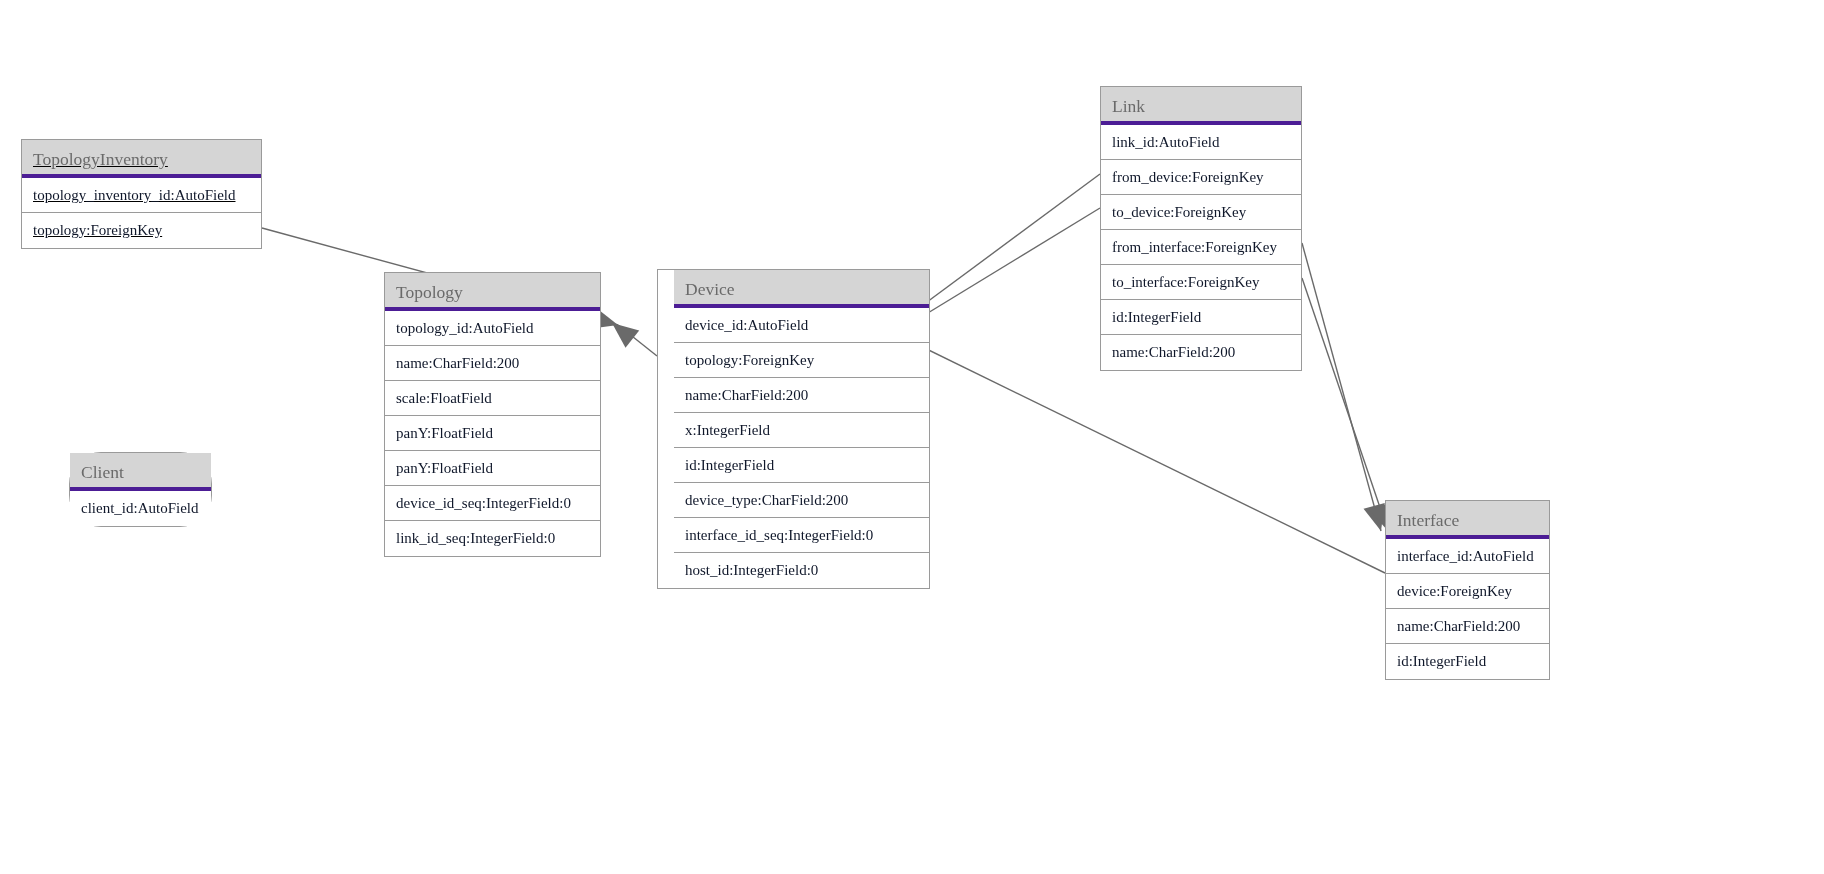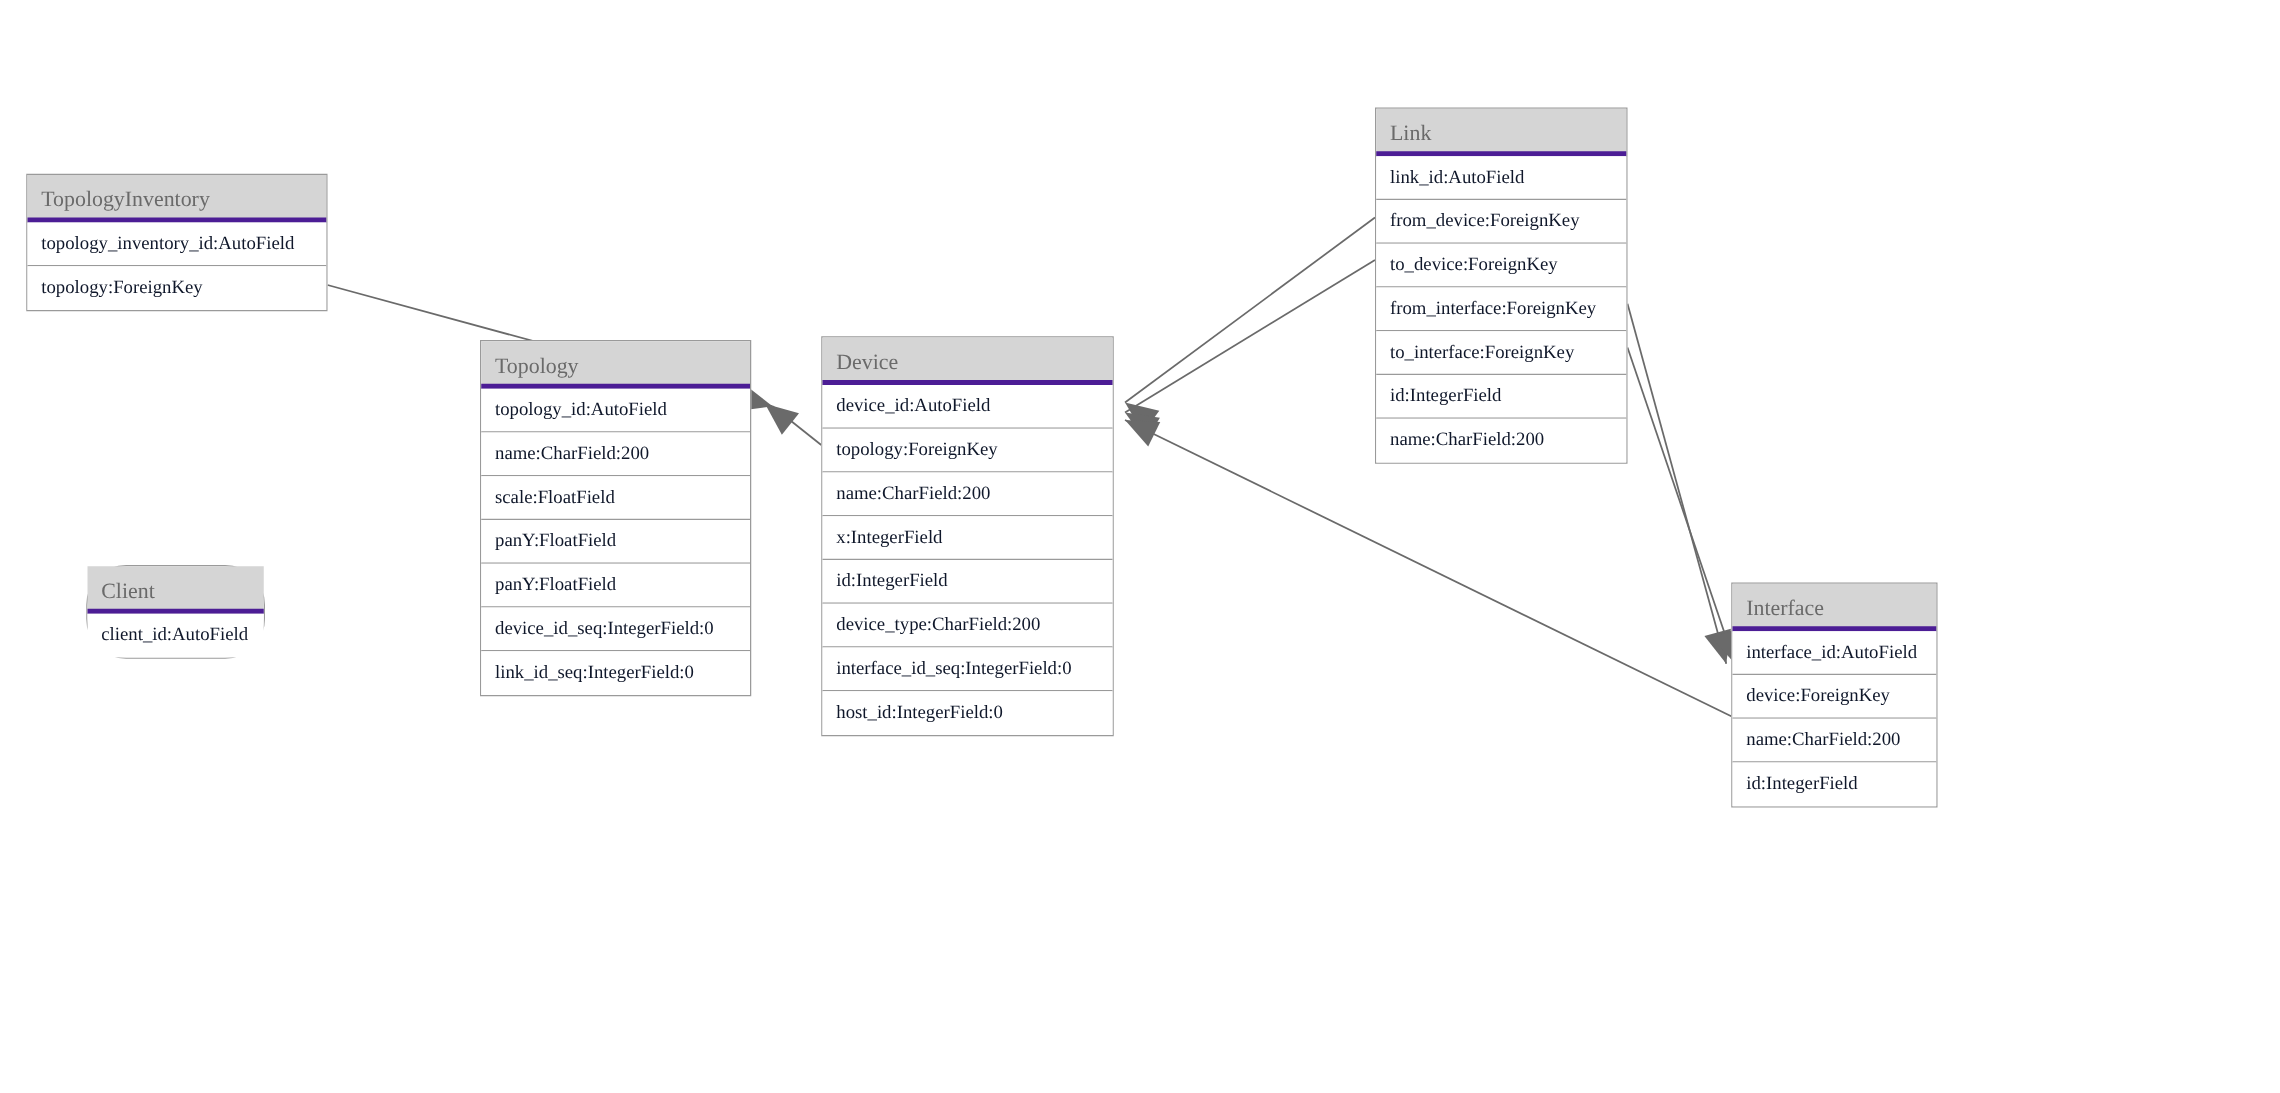--- a/index.html
+++ b/index.html
@@ -78,61 +78,61 @@
         <path d="M 1385,573 L 900,336" stroke="#6a6a6a" stroke-width="1.4" fill="none"></path>
         <polygon points="0,0 -26,-11 -26,11" fill="#6a6a6a" transform="translate(900,336) rotate(206)"></polygon>
         <path d="M 1302,243 L 1381,531" stroke="#6a6a6a" stroke-width="1.4" fill="none"></path>
         <polygon points="0,0 -26,-11 -26,11" fill="#6a6a6a" transform="translate(1381,531) rotate(74.7)"></polygon>
         <path d="M 1302,278 L 1388,531" stroke="#6a6a6a" stroke-width="1.4" fill="none"></path>
         <polygon points="0,0 -26,-11 -26,11" fill="#6a6a6a" transform="translate(1388,531) rotate(71.2)"></polygon>
       </g>
   </svg>
 
   <div id="entities">
-      <div class="entity" style="left: 21px; top: 139px; width: 241px;">
+      <div class="entity" style="left: 21px; top: 139px; width: 241px; text-decoration: underline;">
         <div class="entity-header">TopologyInventory</div>
         <div class="entity-attr">topology_inventory_id:AutoField</div>
         <div class="entity-attr">topology:ForeignKey</div>
       </div>
       <div class="entity" style="left: 69px; top: 452px; width: 143px; border-radius: 32px;">
         <div class="entity-header">Client</div>
         <div class="entity-attr">client_id:AutoField</div>
       </div>
       <div class="entity" style="left: 384px; top: 272px; width: 217px;">
         <div class="entity-header">Topology</div>
         <div class="entity-attr">topology_id:AutoField</div>
         <div class="entity-attr">name:CharField:200</div>
         <div class="entity-attr">scale:FloatField</div>
         <div class="entity-attr">panY:FloatField</div>
         <div class="entity-attr">panY:FloatField</div>
         <div class="entity-attr">device_id_seq:IntegerField:0</div>
         <div class="entity-attr">link_id_seq:IntegerField:0</div>
       </div>
-      <div class="entity" style="left: 657px; top: 269px; width: 234px;">
+      <div class="entity" style="left: 657px; top: 269px; width: 273px; padding-left: 16px;">
         <div class="entity-header">Device</div>
         <div class="entity-attr">device_id:AutoField</div>
         <div class="entity-attr">topology:ForeignKey</div>
         <div class="entity-attr">name:CharField:200</div>
         <div class="entity-attr">x:IntegerField</div>
         <div class="entity-attr">id:IntegerField</div>
         <div class="entity-attr">device_type:CharField:200</div>
         <div class="entity-attr">interface_id_seq:IntegerField:0</div>
         <div class="entity-attr">host_id:IntegerField:0</div>
       </div>
       <div class="entity" style="left: 1100px; top: 86px; width: 202px;">
         <div class="entity-header">Link</div>
         <div class="entity-attr">link_id:AutoField</div>
         <div class="entity-attr">from_device:ForeignKey</div>
         <div class="entity-attr">to_device:ForeignKey</div>
         <div class="entity-attr">from_interface:ForeignKey</div>
         <div class="entity-attr">to_interface:ForeignKey</div>
         <div class="entity-attr">id:IntegerField</div>
         <div class="entity-attr">name:CharField:200</div>
       </div>
-      <div class="entity" style="left: 1385px; top: 466px; width: 165px;">
+      <div class="entity" style="left: 1385px; top: 500px; width: 165px;">
         <div class="entity-header">Interface</div>
         <div class="entity-attr">interface_id:AutoField</div>
         <div class="entity-attr">device:ForeignKey</div>
         <div class="entity-attr">name:CharField:200</div>
         <div class="entity-attr">id:IntegerField</div>
       </div>
     </div>
 
 </div>
 

